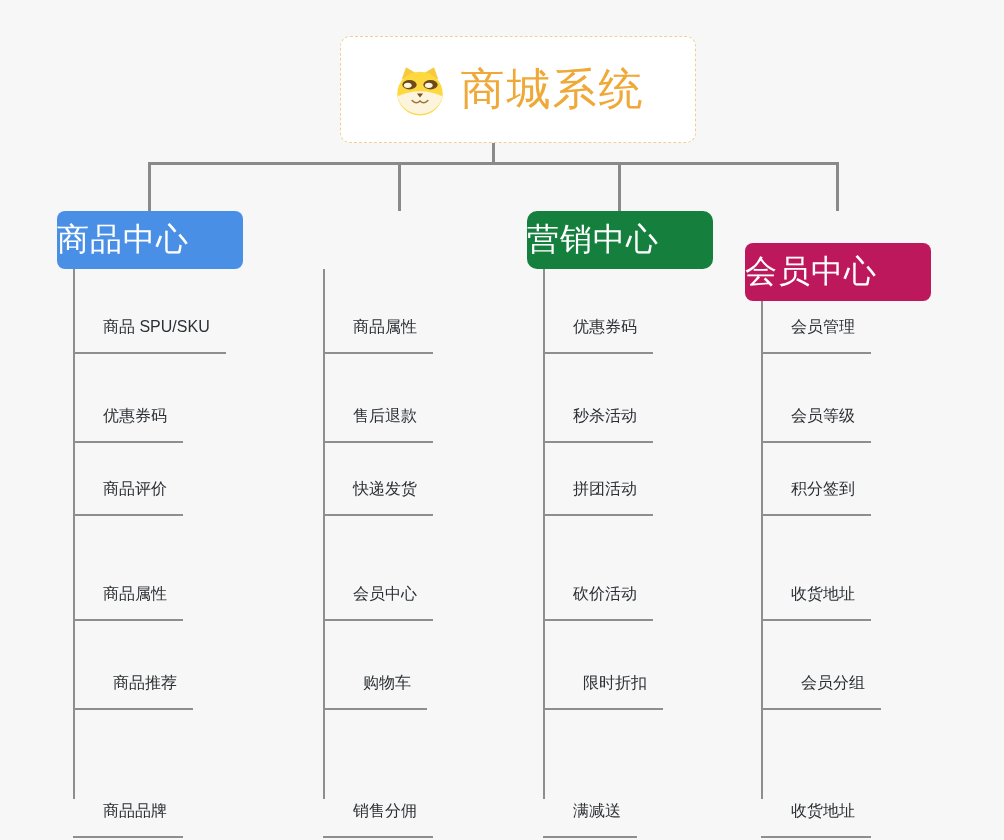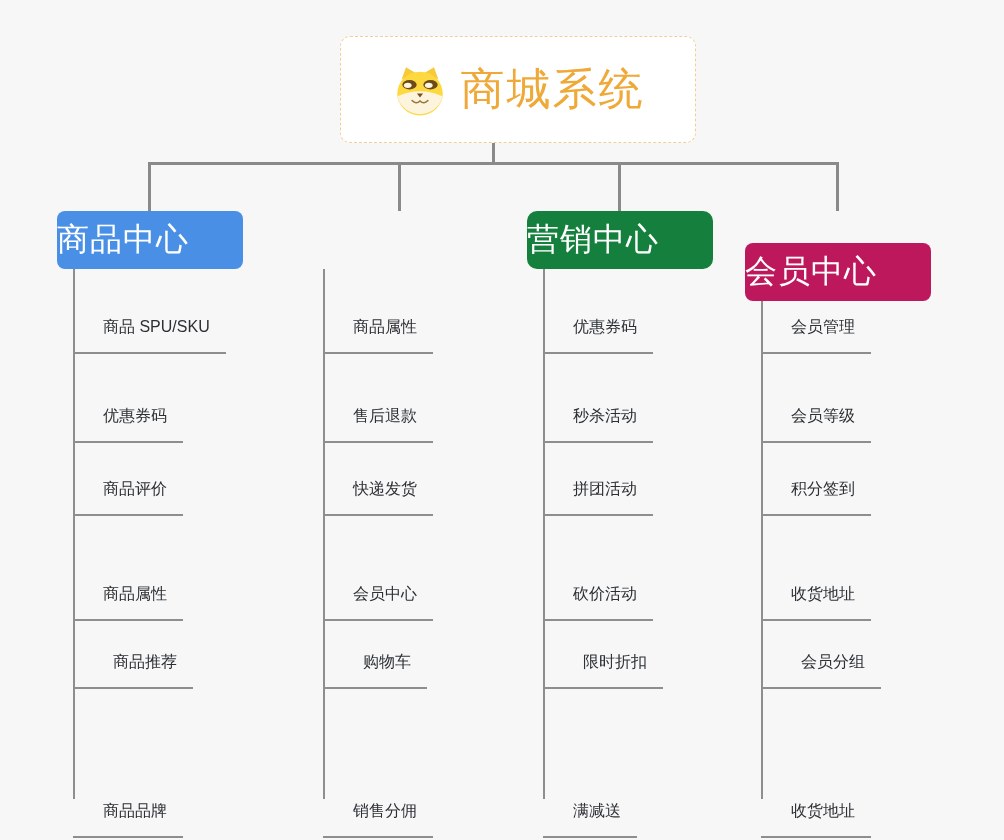--- a/index.html
+++ b/index.html
@@ -69,21 +69,21 @@
     font-size: 16px;
     line-height: 30px;
     color: #2c3035;
     padding: 0 16px 10px 30px;
     border-bottom: 2px solid #8e8e8e;
   }
   .leaf:nth-child(1) { top: 312px; }
   .leaf:nth-child(2) { top: 401px; }
   .leaf:nth-child(3) { top: 474px; }
   .leaf:nth-child(4) { top: 579px; text-align: right; }
-  .leaf:nth-child(5) { top: 647px; padding-left: 40px; }
+  .leaf:nth-child(5) { top: 668px; padding-left: 40px; }
   .leaf:nth-child(6) { top: 757px; margin-top: 39px; }
 </style>
 </head>
 <body>
 
 <div class="canvas" style="background: rgb(247, 247, 247);">
 
   <div class="conn stub" style="background: rgb(138, 138, 138);"></div>
   <div class="conn hline" style="background: rgb(138, 138, 138);"></div>
   <div class="conn drop d0" style="background: rgb(138, 138, 138);"></div>

